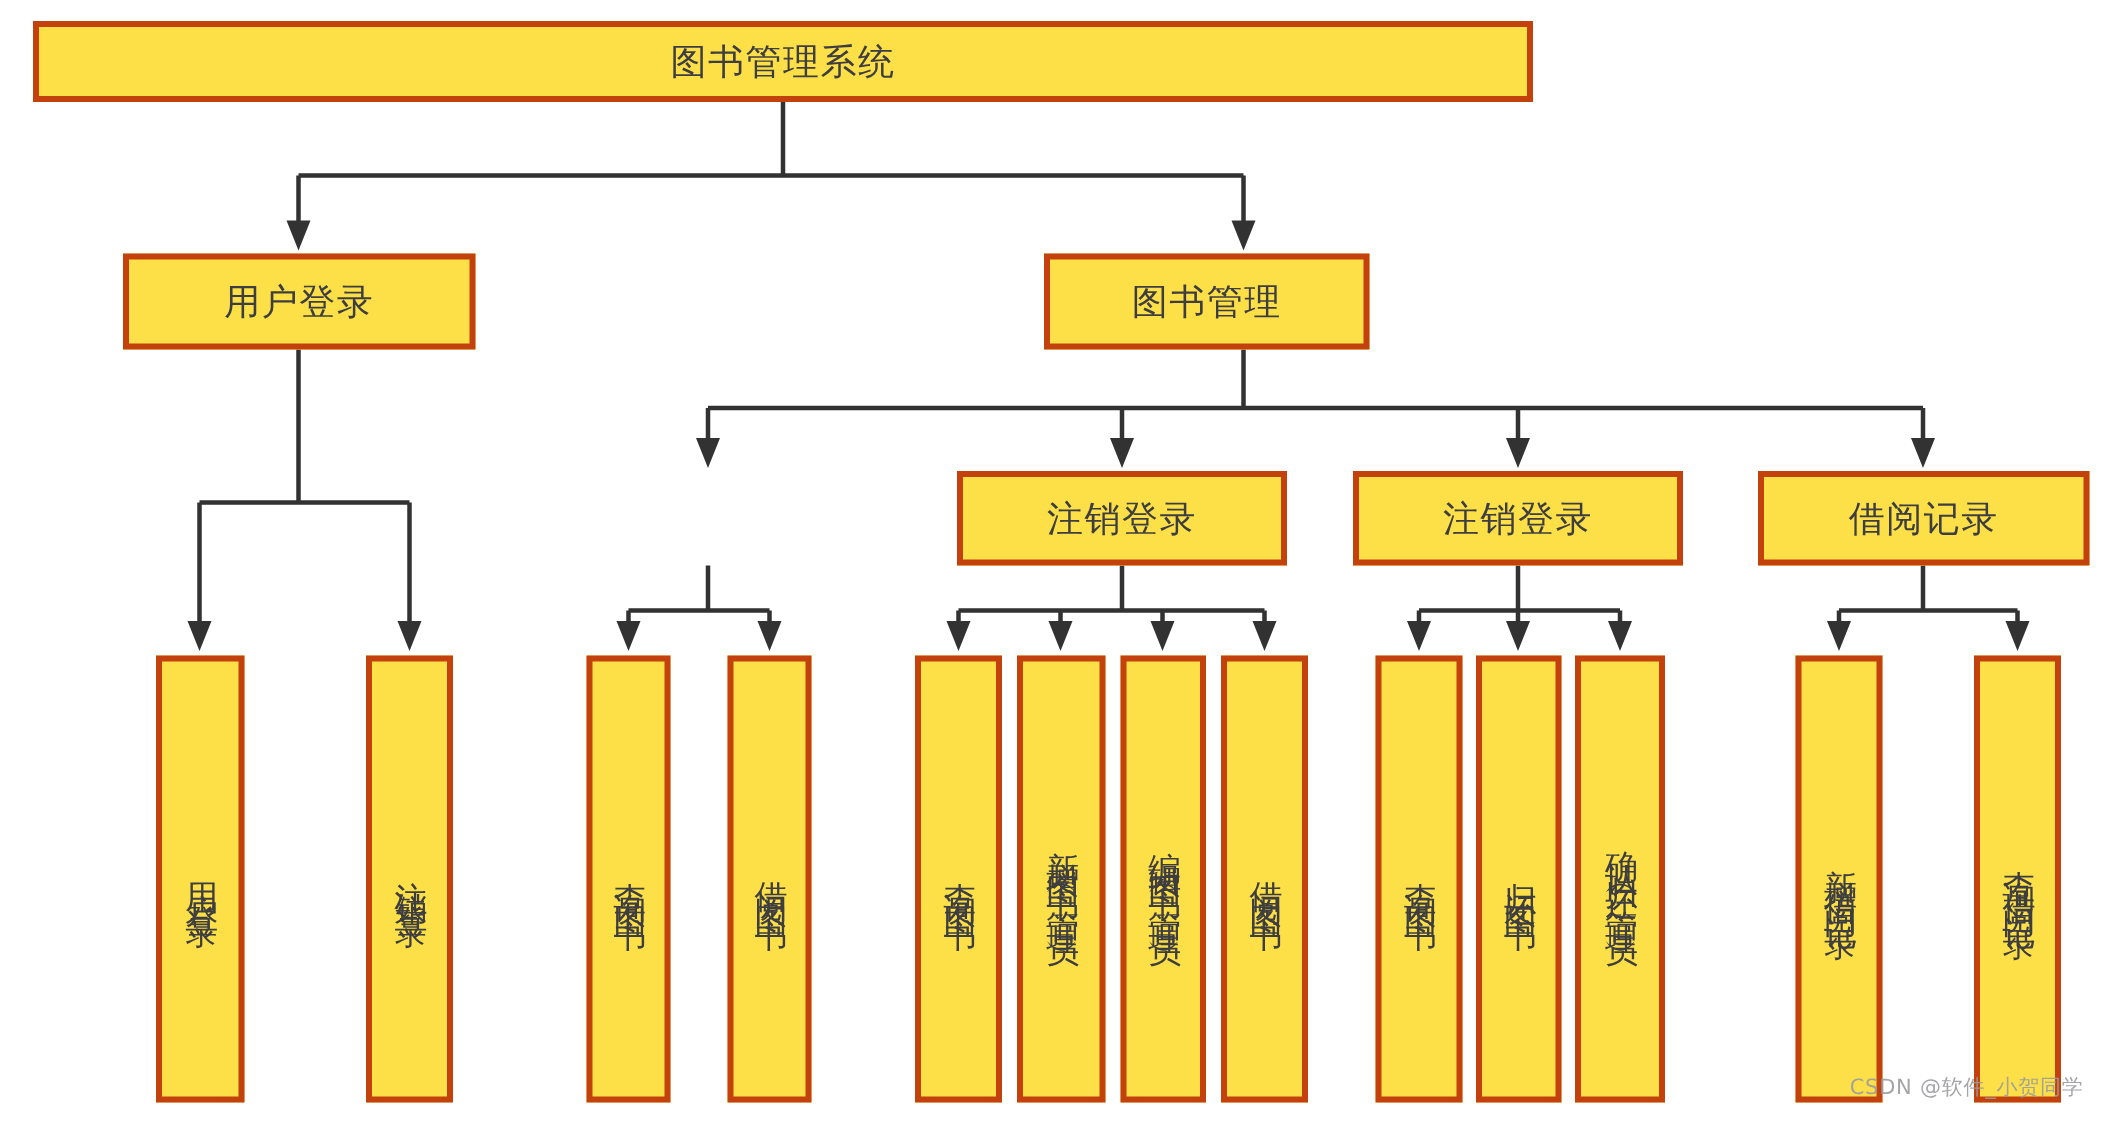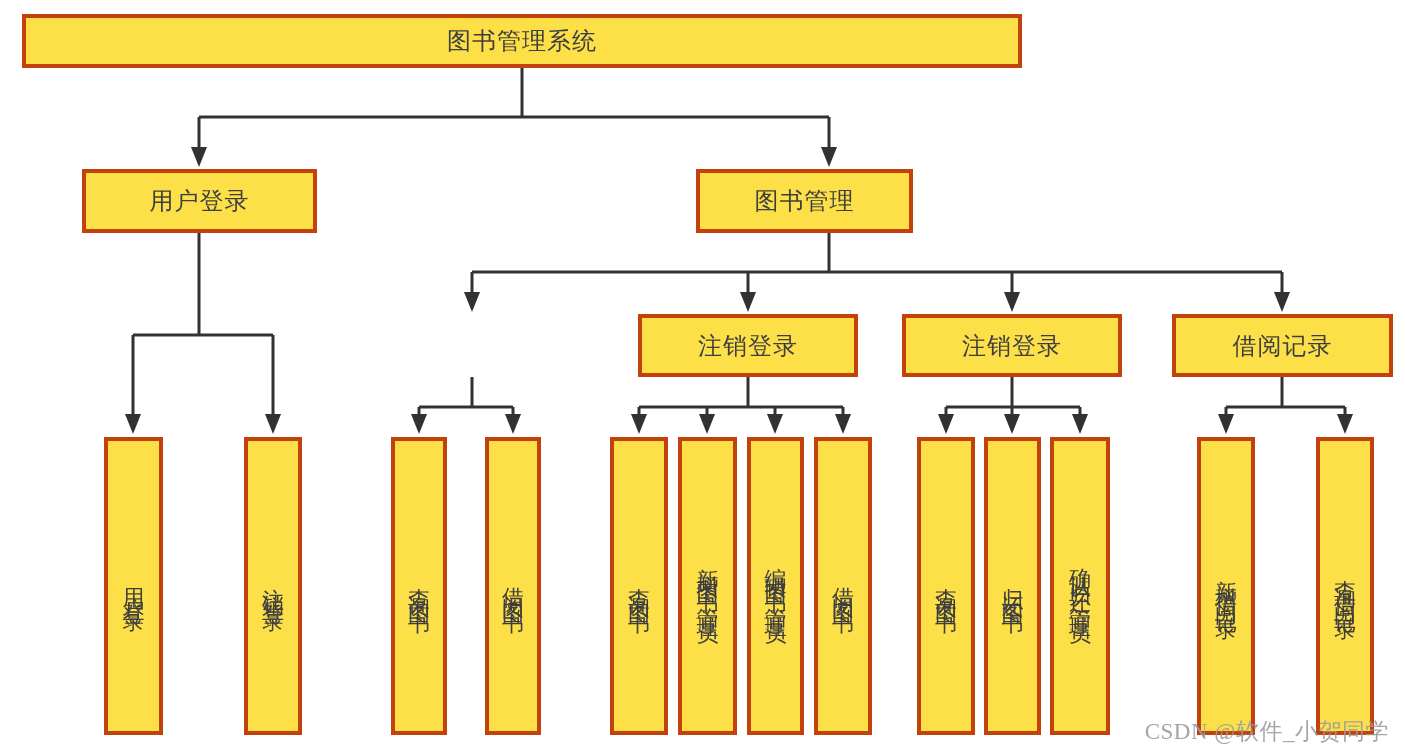--- a/index.html
+++ b/index.html
@@ -27,22 +27,22 @@
   .l2d{left:1172px;top:314px;width:221px;height:63px;}
   .leaf{top:437px;height:298px;}
   .f1{left:104px;width:59px;}  .f2{left:244px;width:58px;}
   .f3{left:391px;width:56px;}  .f4{left:485px;width:56px;}
   .f5{left:610px;width:58px;}  .f6{left:678px;width:59px;}
   .f7{left:747px;width:57px;}  .f8{left:814px;width:58px;}
   .f9{left:917px;width:58px;}  .f10{left:984px;width:57px;}
   .f11{left:1050px;width:60px;} .f12{left:1197px;width:58px;}
   .f13{left:1316px;width:58px;}
   .watermark{
-    position:absolute;right:16px;top:716px;font-size:23px;color:rgba(155,155,158,0.9);
-    letter-spacing:0.5px;white-space:nowrap;font-family:Liberation Serif, serif;
+    position:absolute;right:16px;top:716px;font-size:14px;color:rgba(155,155,158,0.9);
+    letter-spacing:0.5px;white-space:nowrap;
   }
 </style>
 </head>
 <body>
 
 <div id="canvas">
 
   <svg id="wires" viewBox="0 0 1405 747" xmlns="http://www.w3.org/2000/svg">
     <g stroke="#323232" stroke-width="3" fill="none">
       <path d="M522 68 V117 M199 117 H829 M199 117 V152 M829 117 V152"></path>

